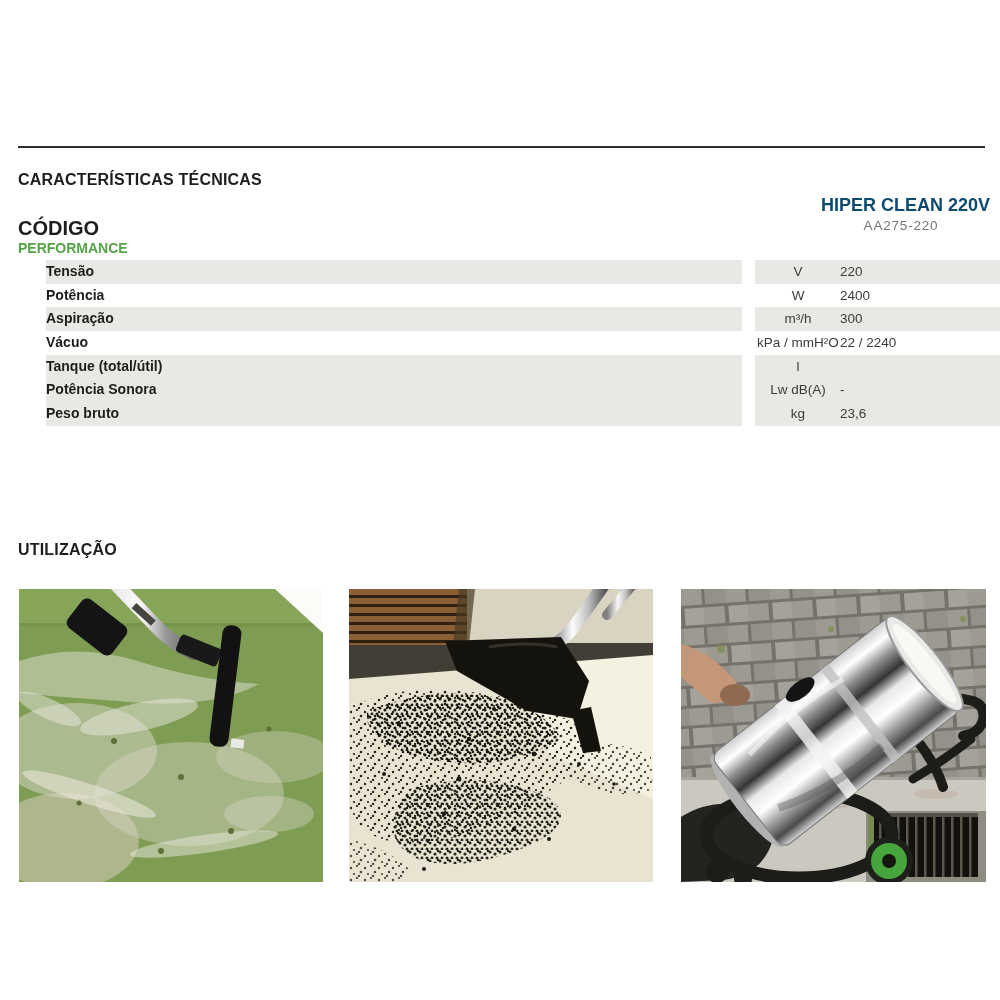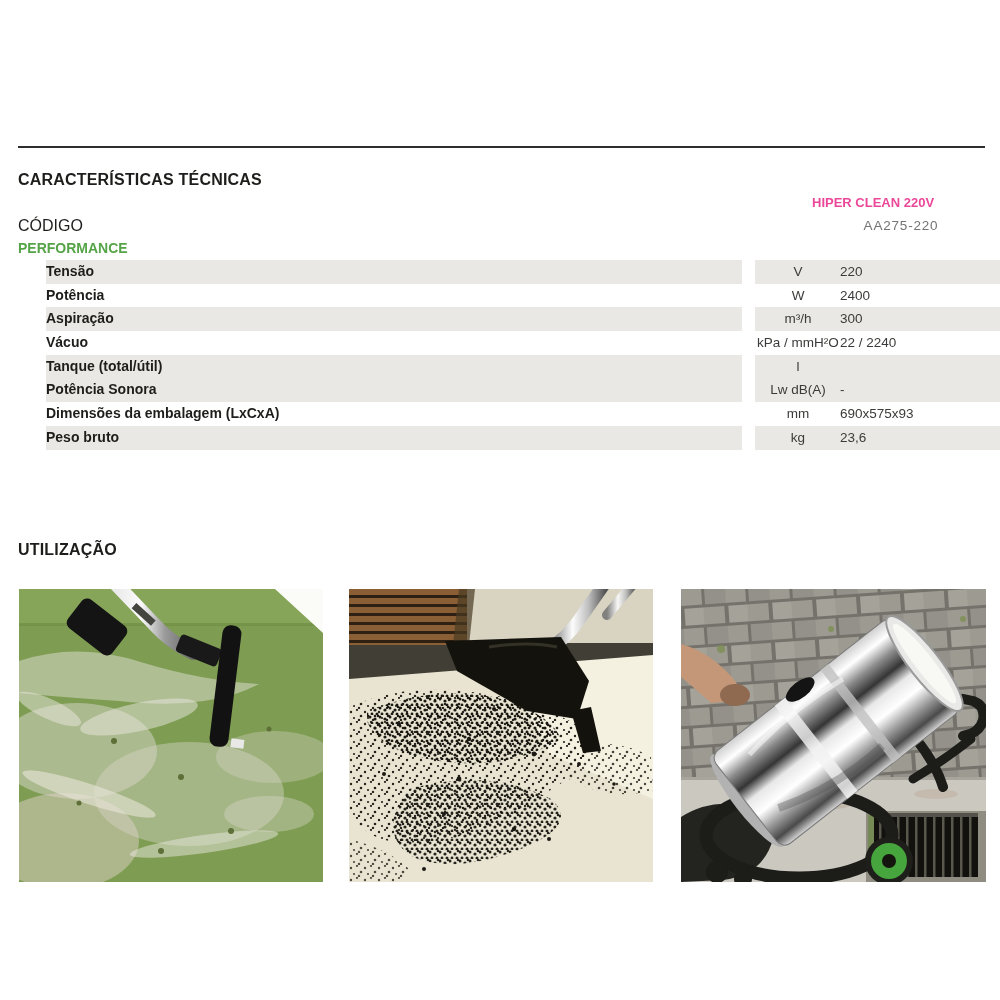--- a/index.html
+++ b/index.html
@@ -4,22 +4,22 @@
 <style>
   html,body{margin:0;padding:0;background:#ffffff;}
   body{width:1000px;height:1000px;font-family:"Liberation Sans",sans-serif;color:#1d1d1b;}
   .page{position:relative;width:1000px;height:1000px;background:#fff;overflow:hidden;padding-left:8px;}
 
   .rule{position:absolute;left:18px;top:146px;width:967px;height:2px;background:#2e2e2c;}
   .section-title{position:absolute;left:18px;font-size:16px;font-weight:bold;letter-spacing:.2px;color:#1d1d1b;white-space:nowrap;}
   .title-tech{top:160px;}
   .title-usage{top:528px;}
 
-  .product-name{position:absolute;left:812px;width:178px;top:195px;text-align:left;font-size:13px;font-weight:bold;color:#ec4899;white-space:nowrap;}
-  .code-label{position:absolute;left:18px;top:217px;font-size:16px;font-weight:normal;}
+  .product-name{position:absolute;left:812px;width:178px;top:195px;text-align:right;font-size:18px;font-weight:bold;color:#0c4a6e;white-space:nowrap;}
+  .code-label{position:absolute;left:18px;top:217px;font-size:20px;font-weight:bold;}
   .code-value{position:absolute;left:812px;width:178px;top:218px;text-align:center;font-size:13.5px;color:#737373;letter-spacing:.8px;}
   .perf-label{position:absolute;left:18px;top:240px;font-size:14px;font-weight:bold;color:#55a447;}
 
   .spec-table{position:absolute;left:0;top:260px;width:1000px;}
   .spec-row{position:relative;height:23.7px;line-height:23.7px;margin-left:28px;}
   .spec-row.striped::before{content:"";position:absolute;left:18px;width:696px;top:0;bottom:0;background:#eae8e4;}
   .spec-row.striped::after{content:"";position:absolute;left:727px;width:260px;top:0;bottom:0;background:#eae8e4;}
   .cell-label{position:absolute;left:18px;z-index:1;font-size:14px;font-weight:bold;color:#1d1d1b;white-space:nowrap;}
   .cell-unit{position:absolute;left:690px;width:160px;z-index:1;text-align:center;font-size:13.5px;color:#3b3b39;white-space:nowrap;}
   .cell-value{position:absolute;left:812px;width:178px;z-index:1;text-align:left;font-size:13.5px;color:#3b3b39;white-space:nowrap;}
@@ -66,25 +66,20 @@
       <span class="cell-value">22 / 2240</span>
     </div>
     <div class="spec-row striped">
       <span class="cell-label">Tanque (total/útil)</span>
       <span class="cell-unit">l</span>
     </div>
     <div class="spec-row striped">
       <span class="cell-label">Potência Sonora</span>
       <span class="cell-unit">Lw dB(A)</span>
       <span class="cell-value">-</span>
-    </div>
-    <div class="spec-row">
-      <span class="cell-label">Dimensões da embalagem (LxCxA)</span>
-      <span class="cell-unit">mm</span>
-      <span class="cell-value">690x575x93</span>
     </div>
     <div class="spec-row striped">
       <span class="cell-label">Peso bruto</span>
       <span class="cell-unit">kg</span>
       <span class="cell-value">23,6</span>
     </div>
   </div>
 
   <h2 class="section-title title-usage">UTILIZAÇÃO</h2>
 

